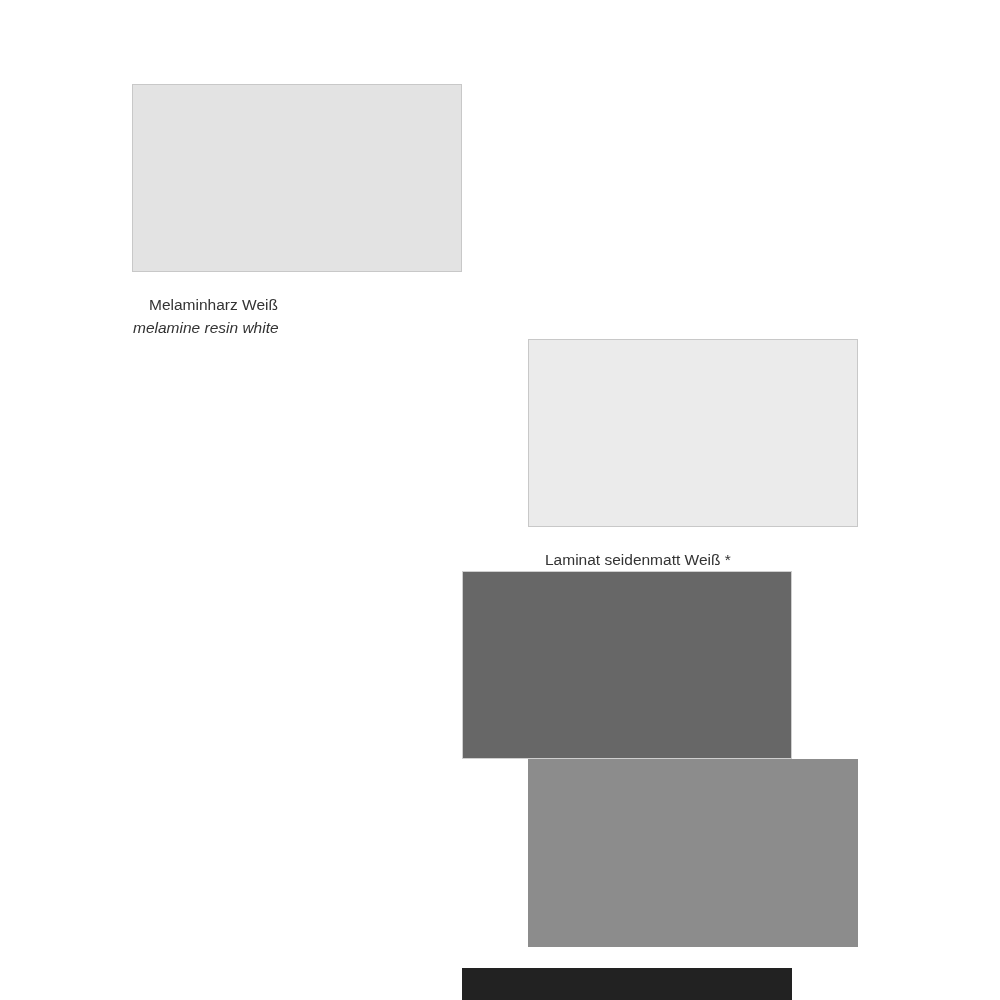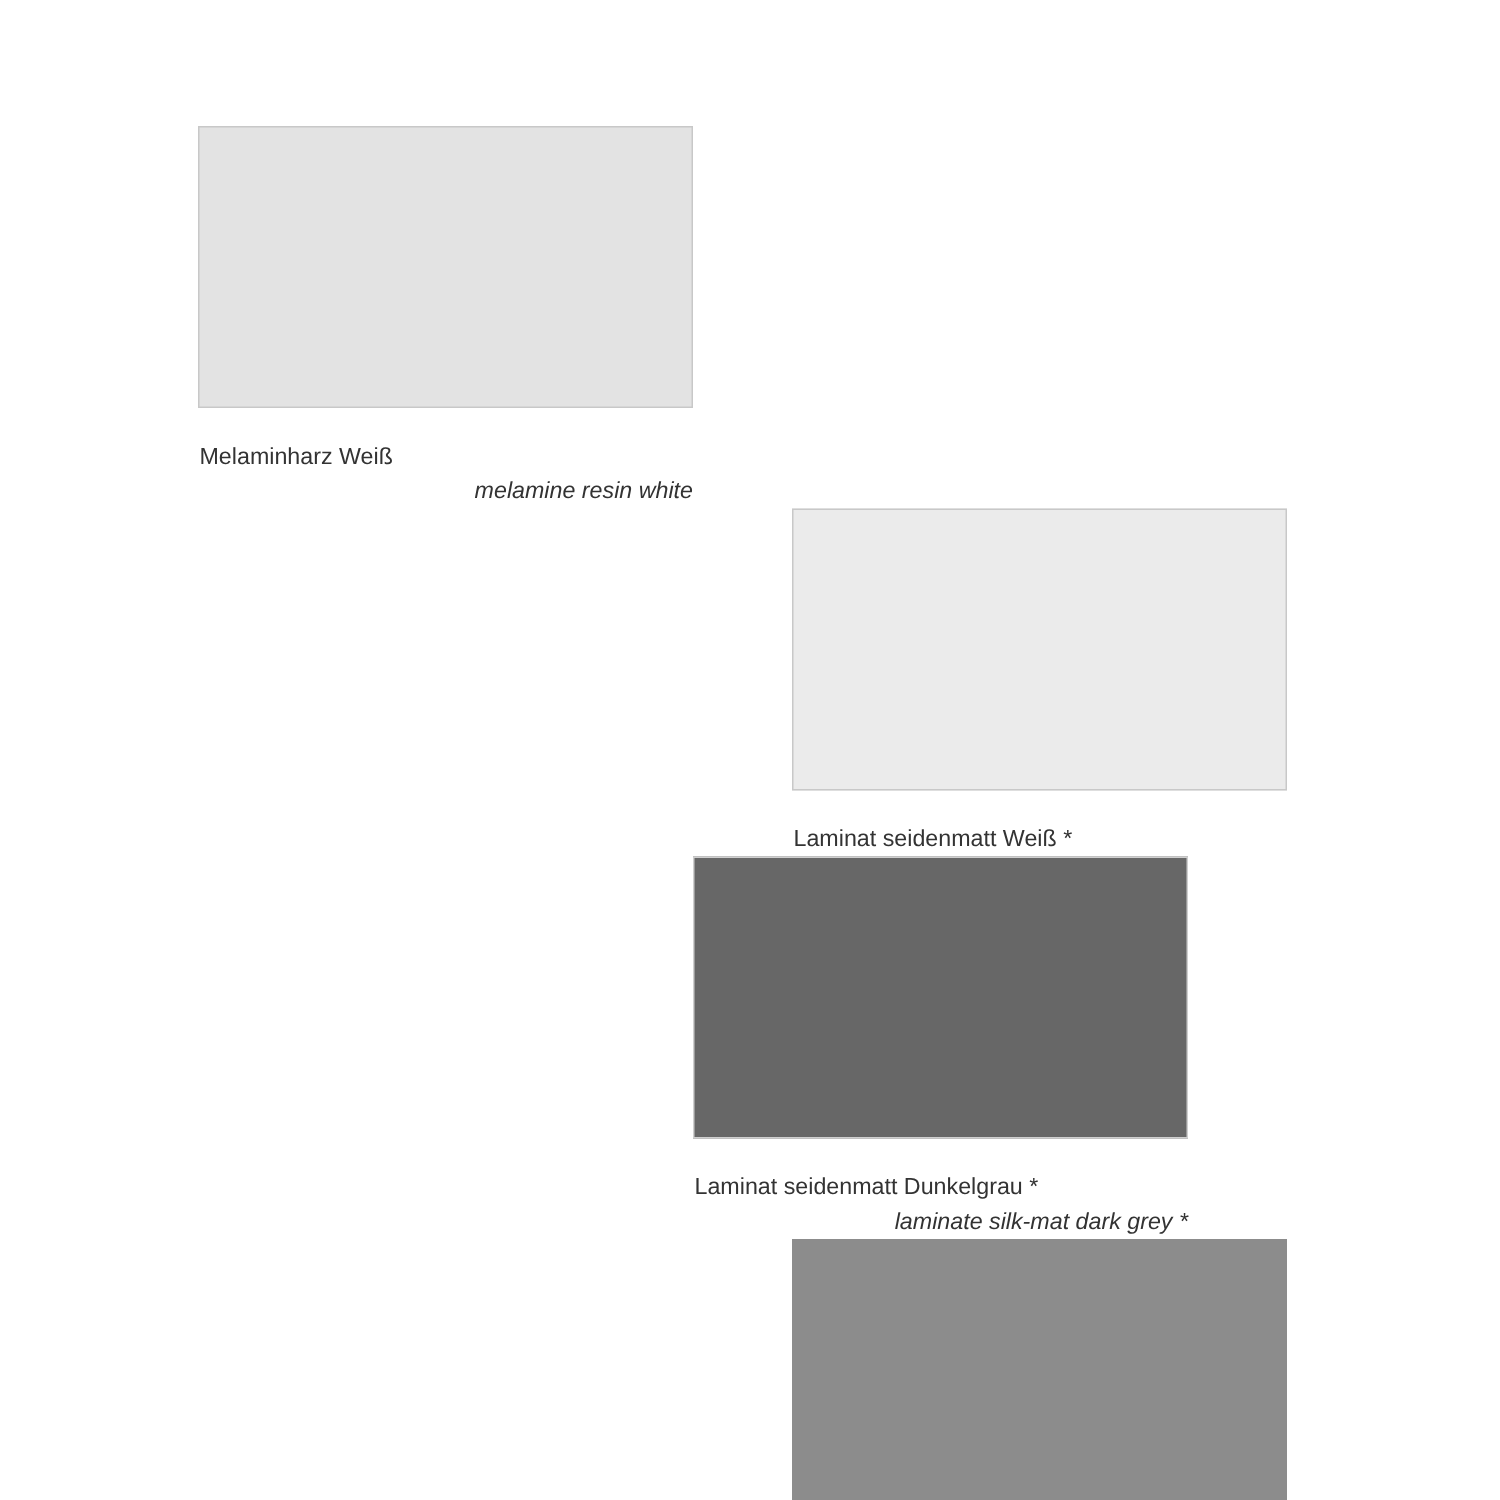--- a/index.html
+++ b/index.html
@@ -60,30 +60,30 @@
     padding-top: 21px;
     padding-left: 1px;
   }
 
   .label-de {
     font-size: 15.5px;
     line-height: 23px;
     color: #333333;
     font-weight: 400;
     white-space: nowrap;
+    margin-left: 16px;
   }
 
   .label-en {
     font-size: 15.5px;
     line-height: 23px;
     color: #333333;
     font-style: italic;
     font-weight: 400;
     white-space: nowrap;
-    text-align: right;
   }
 
   .row-gap-spacer {
     height: 104px;
   }
 </style>
 </head>
 <body>
 
 <div id="sample-sheet">
@@ -109,24 +109,20 @@
       <div class="swatch-chip bordered" style="background-color: rgb(235, 235, 235);"></div>
       <div class="label-block">
         <div class="label-de">Laminat seidenmatt Weiß *</div>
       </div>
     </div>
 
     <div class="material-cell spacer"></div>
 
     <div class="material-cell">
       <div class="swatch-chip bordered-dark" style="background-color: rgb(103, 103, 103);"></div>
-      <div class="label-block">
-        <div class="label-de">Laminat seidenmatt Dunkelgrau *</div>
-        <div class="label-en">laminate silk-mat dark grey *</div>
-      </div>
     </div>
 
     <div class="row-gap-spacer"></div>
     <div class="row-gap-spacer"></div>
     <div class="row-gap-spacer"></div>
 
     <div class="material-cell">
       <div class="swatch-chip" style="background-color: rgb(140, 140, 140);"></div>
       <div class="label-block">
         

